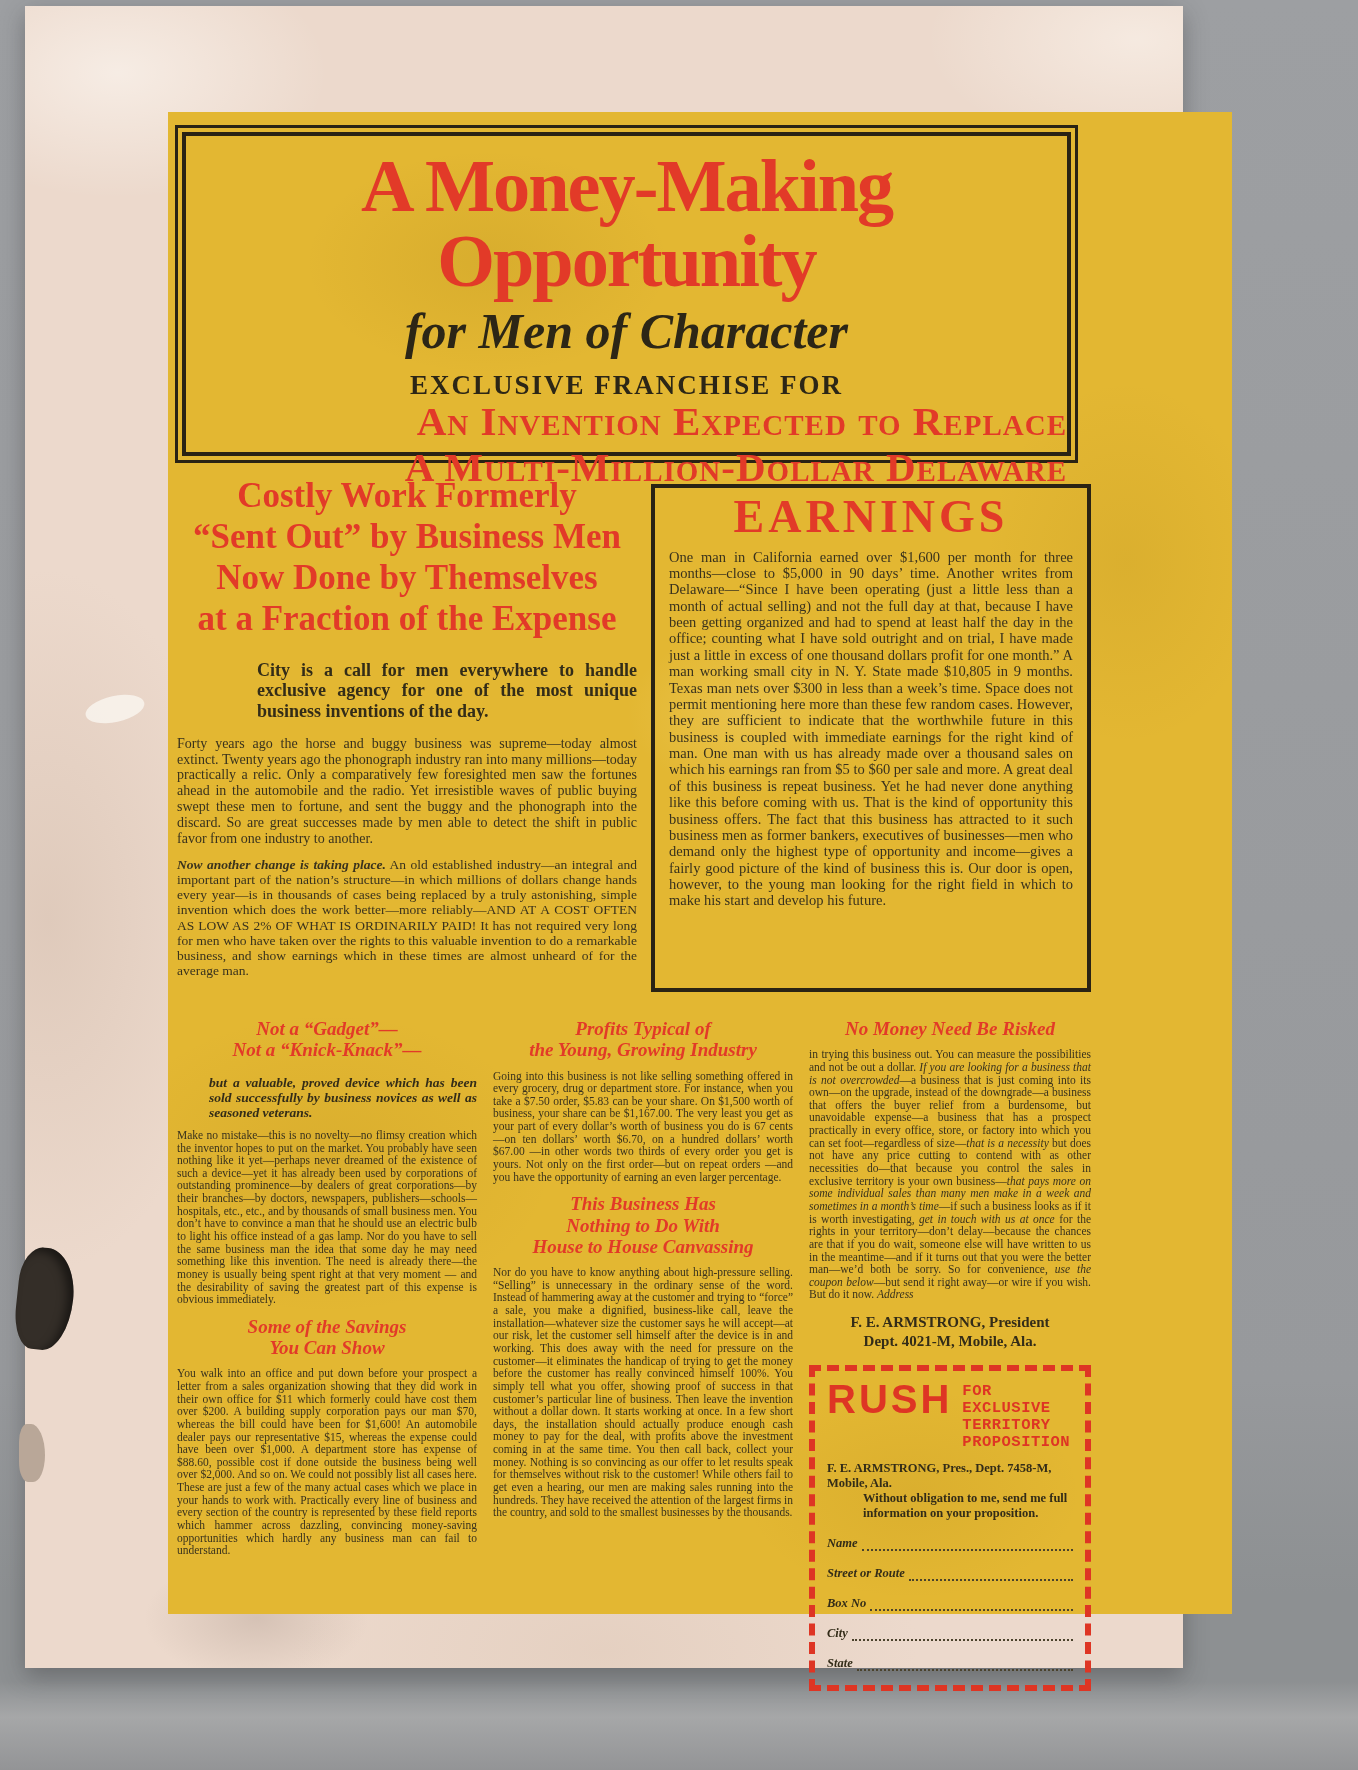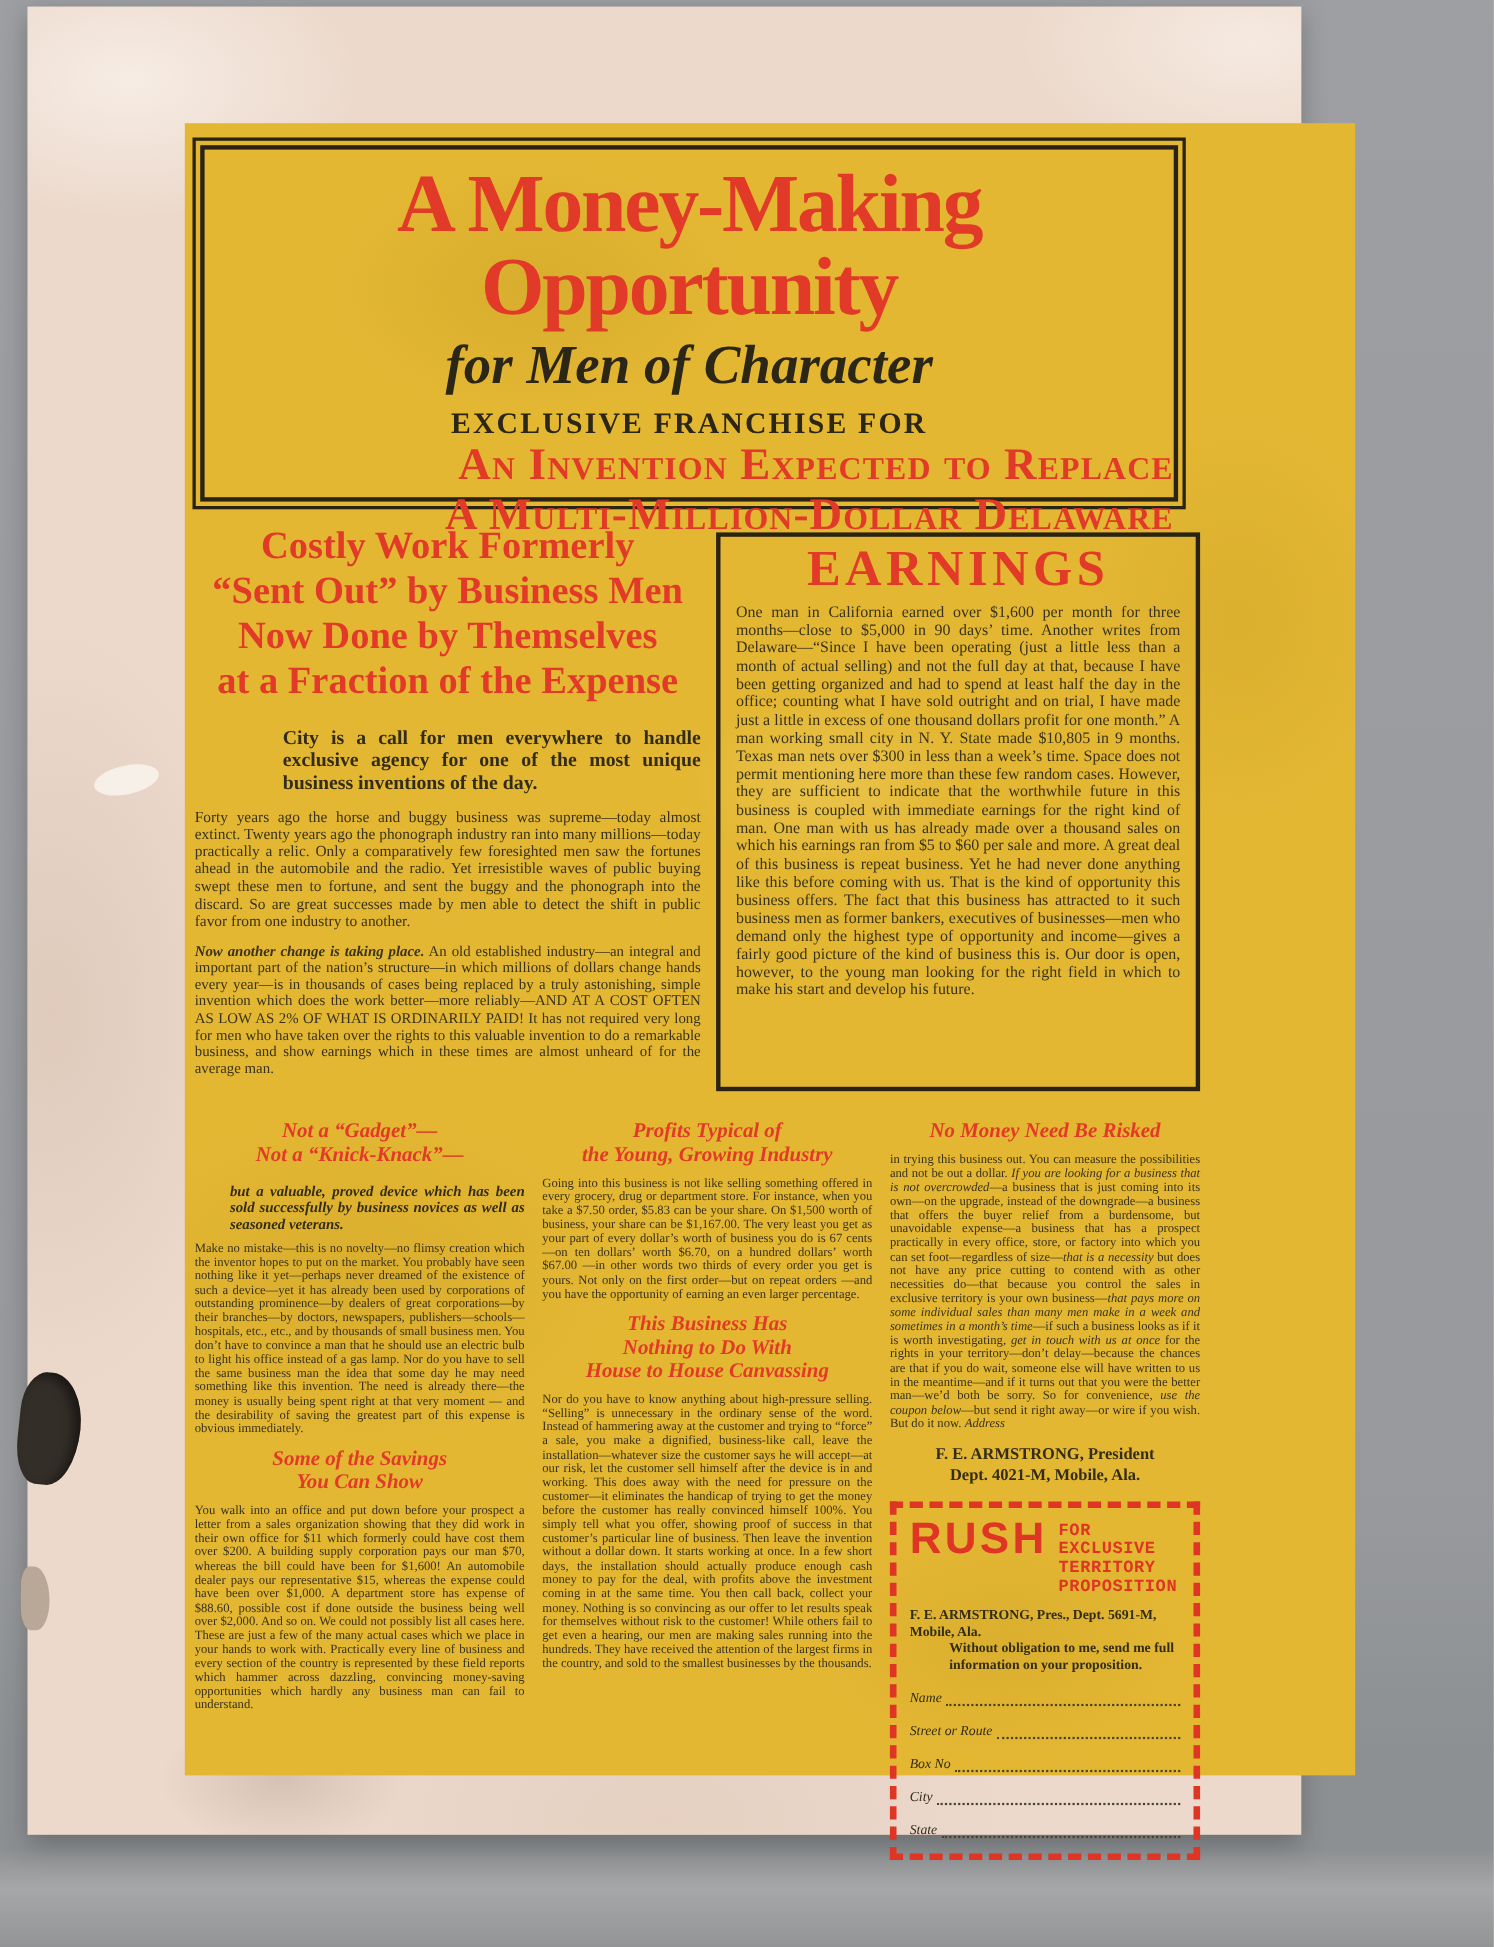--- a/index.html
+++ b/index.html
@@ -111,21 +111,21 @@
   }
   .rush-tag {
     font-family:Liberation Mono, monospace; font-weight:bold; font-size:15.5px;
     color:#de3524; line-height:1.1; letter-spacing:.5px; padding-top:4px;
   }
   .rush-tag span { display:block; }
   .c-text { font-size:12.5px; font-weight:bold; line-height:1.2; margin-top:10px; color:#332c18; }
   .c-text .indent { display:block; padding-left:36px; }
   .fields { margin-top:6px; }
   .f-row { display:flex; align-items:flex-end; margin-top:15px; }
-  .f-label { font-style:italic; font-weight:normal; font-size:12.5px; color:#332c18; white-space:nowrap; padding-right:4px;text-align:right; }
+  .f-label { font-style:italic; font-weight:bold; font-size:12.5px; color:#332c18; white-space:nowrap; padding-right:4px;text-align:right; }
   .wline { flex:1; border-bottom:2px dotted #4a422c; height:12px; }
 </style>
 </head>
 <body>
 
 <div class="paper">
 
   <div class="ad">
 
     <div class="hbox">
@@ -200,21 +200,21 @@
 
         <div class="coupon">
           <div class="rush-row">
             <div class="rush">RUSH</div>
             <div class="rush-tag">
               <span>FOR EXCLUSIVE</span>
               <span>TERRITORY  PROPOSITION</span>
             </div>
           </div>
           <div class="c-text">
-            <span>F. E. ARMSTRONG, Pres., Dept. 5691-M, Mobile, Ala.</span>
+            <span>F. E. ARMSTRONG, Pres., Dept. 7458-M, Mobile, Ala.</span>
             <span class="indent">Without obligation to me, send me full information on your proposition.</span>
           </div>
           <div class="fields">
             <div class="f-row">
               <span class="f-label">Name</span>
               <span class="wline"></span>
             </div>
             <div class="f-row">
               <span class="f-label">Street or Route</span>
               <span class="wline"></span>

